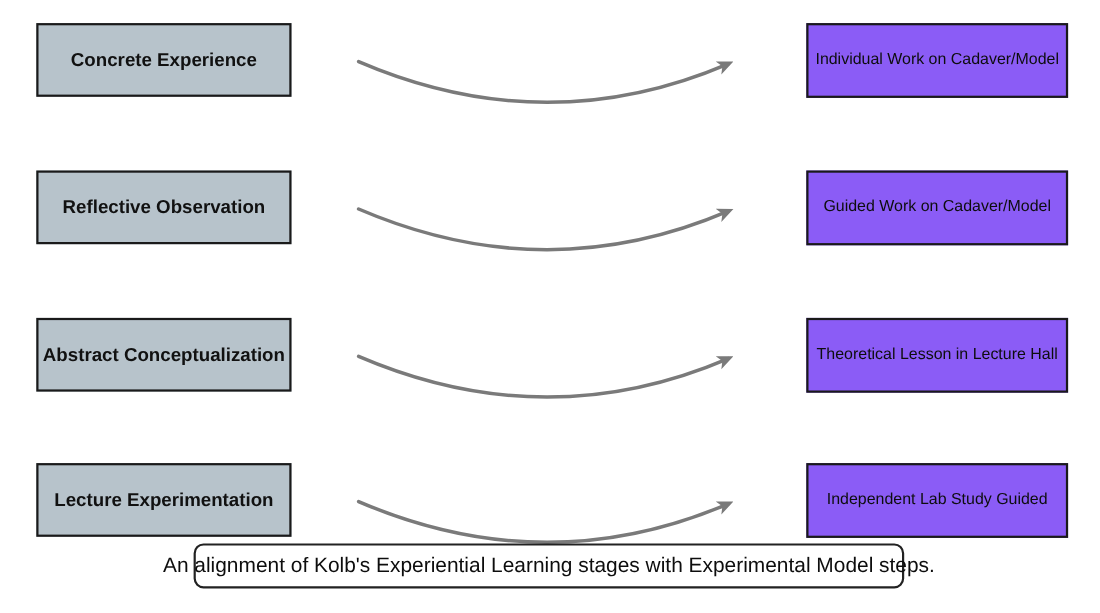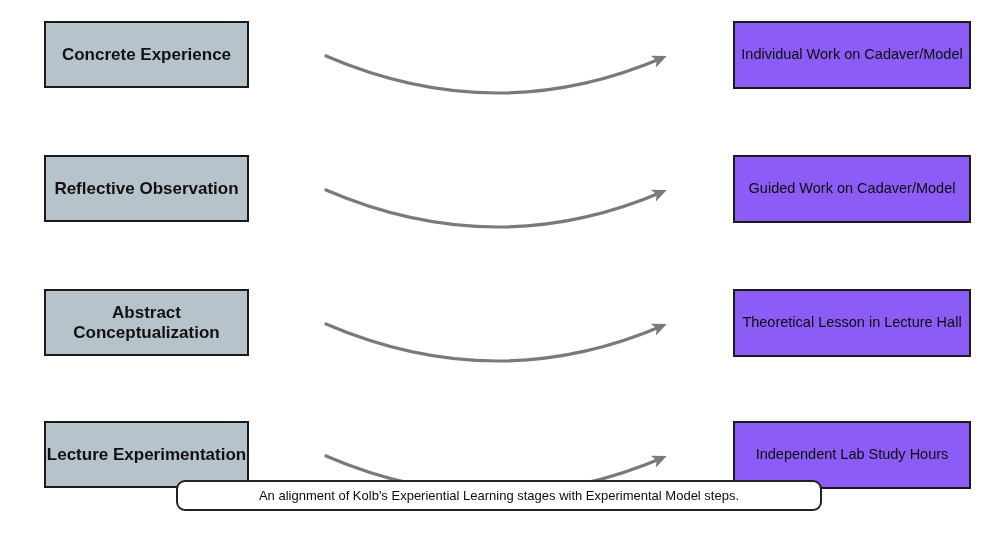--- a/index.html
+++ b/index.html
@@ -16,23 +16,23 @@
     overflow: hidden;
   }
   .row {
     position: absolute;
     left: 0;
     width: 1000px;
     height: 68px;
   }
   .kolb-box {
     position: absolute;
-    left: 44px;
+    left: 33px;
     top: 0;
-    width: 205px;
+    width: 232px;
     height: 67px;
     background: #b7c3cb;
     border: 2px solid #1a1a1a;
     box-sizing: border-box;
     display: flex;
     align-items: center;
     justify-content: center;
     font-size: 17px;
     font-weight: bold;
     color: #111111;
@@ -60,31 +60,31 @@
     position: absolute;
     left: 316px;
     top: 26px;
     width: 364px;
     height: 56px;
     overflow: visible;
   }
   .caption {
     position: absolute;
     left: 176px;
-    top: 480px;
+    top: 494px;
     width: 646px;
-    height: 31px;
+    height: 41px;
     box-sizing: border-box;
     border: 2px solid #222222;
     border-radius: 9px;
     background: #ffffff;
     display: flex;
     align-items: center;
     justify-content: center;
-    font-size: 13px;
+    font-size: 19px;
     color: #0d0d0d;
     white-space: nowrap;
   }
 </style>
 </head>
 <body>
 
 <div class="figure">
 
   <svg width="0" height="0" style="position:absolute" aria-hidden="true">
@@ -117,18 +117,18 @@
       <path d="M 10 9 Q 180 82 346 11" fill="none" stroke="#7a7a7a" stroke-width="3.2" stroke-linecap="round" marker-end="url(#arrowhead)"></path>
     </svg>
     <div class="model-box">Guided Work on Cadaver/Model</div>
   </div>
 
   <div class="row" style="top:421px">
     <div class="kolb-box">Lecture Experimentation</div>
     <svg class="arrow-svg" viewBox="0 0 364 56">
       <path d="M 10 9 Q 180 82 346 11" fill="none" stroke="#7a7a7a" stroke-width="3.2" stroke-linecap="round" marker-end="url(#arrowhead)"></path>
     </svg>
-    <div class="model-box">Independent Lab Study Hours</div>
+    <div class="model-box">Independent Lab Study Guided</div>
   </div>
 
   <div class="caption">An alignment of Kolb's Experiential Learning stages with Experimental Model steps.</div>
 
 </div>
 
 </body></html>

